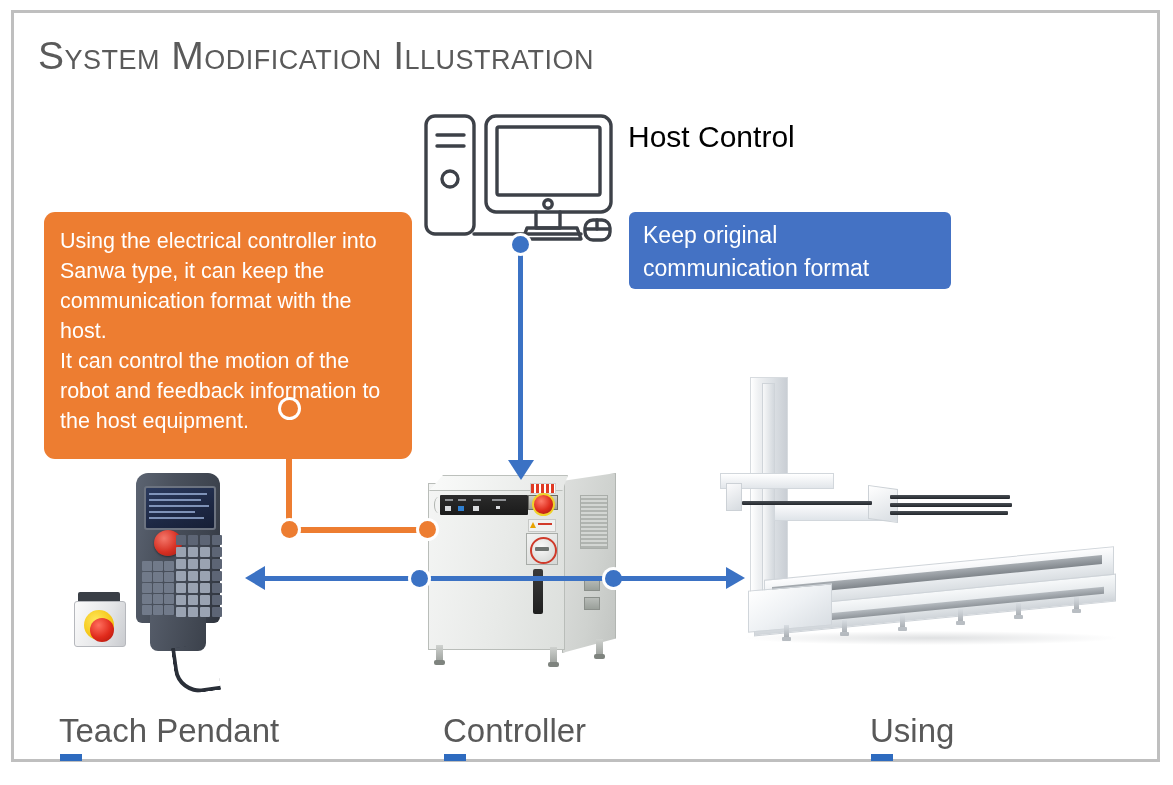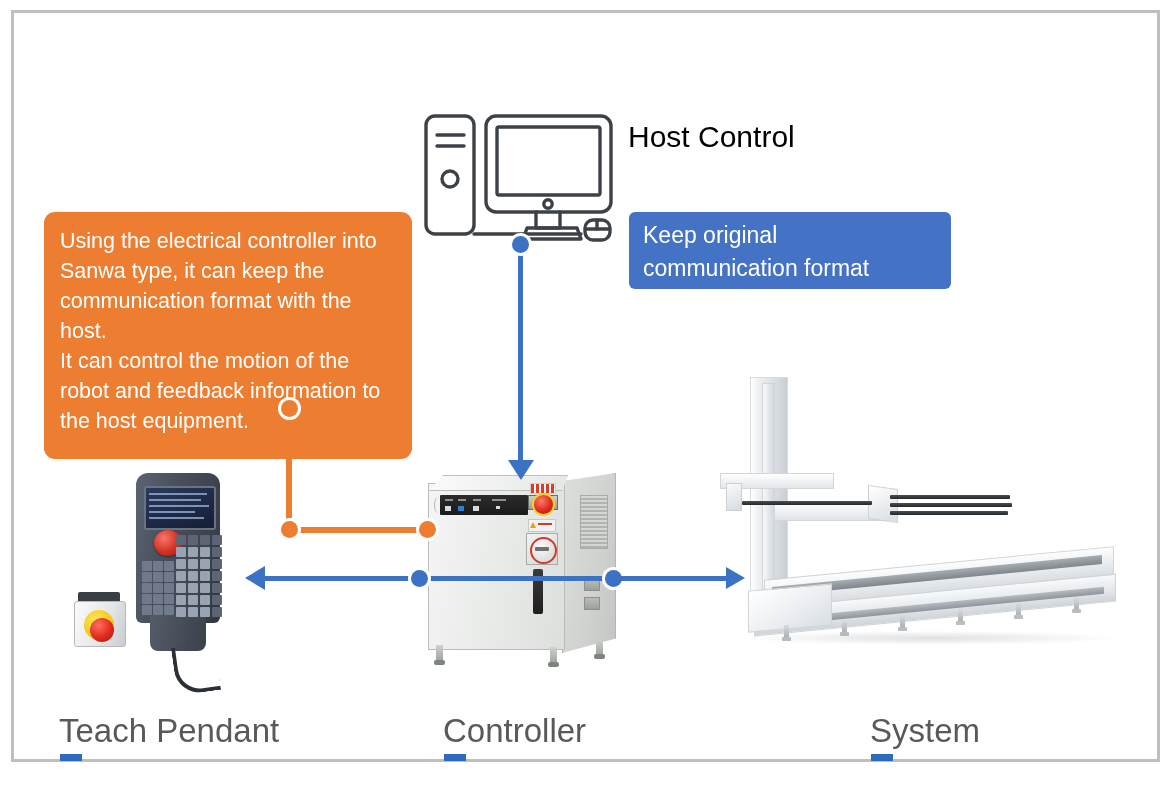--- a/index.html
+++ b/index.html
@@ -376,20 +376,21 @@
     background: radial-gradient(ellipse at center, rgba(140,145,150,.28) 0%, rgba(255,255,255,0) 72%);
   }
 </style>
 </head>
 <body>
 
 <div id="slide">
 
   <div class="frame"></div>
 
+  <div class="title">System Modification Illustration</div>
 
   <div class="callout callout-orange">Using the electrical controller into Sanwa type, it can keep the communication format with the host.
 It can control the motion of the robot and feedback information to the host equipment.</div>
 
   <div class="host-label">Host Control</div>
 
   <div class="callout callout-blue">Keep original communication format</div>
 
   <div id="computer-icon">
     <svg width="200" height="135" viewBox="0 0 200 135" fill="none" stroke="#3d4148" stroke-width="3.4" stroke-linecap="round" stroke-linejoin="round">
@@ -574,17 +575,17 @@
 
   <div class="bottom-label" id="lbl-pendant">
     <span>Teach Pendant</span>
     <span class="bar"></span>
   </div>
   <div class="bottom-label" id="lbl-controller">
     <span>Controller</span>
     <span class="bar"></span>
   </div>
   <div class="bottom-label" id="lbl-robot">
-    <span>System</span>
+    <span>Using</span>
     <span class="bar"></span>
   </div>
 
 </div>
 
 </body></html>

